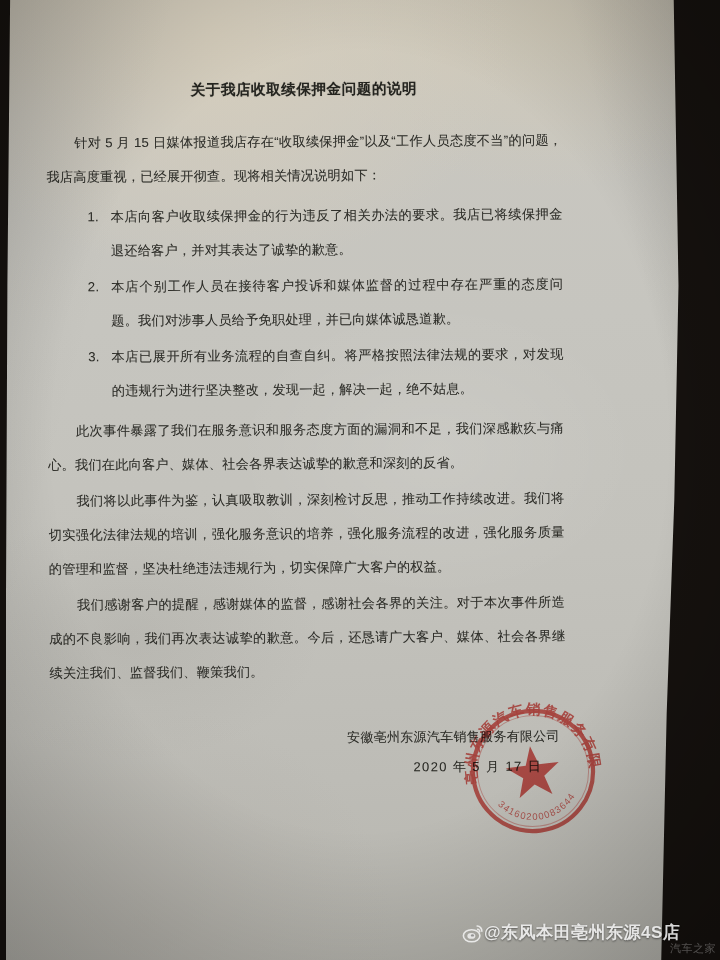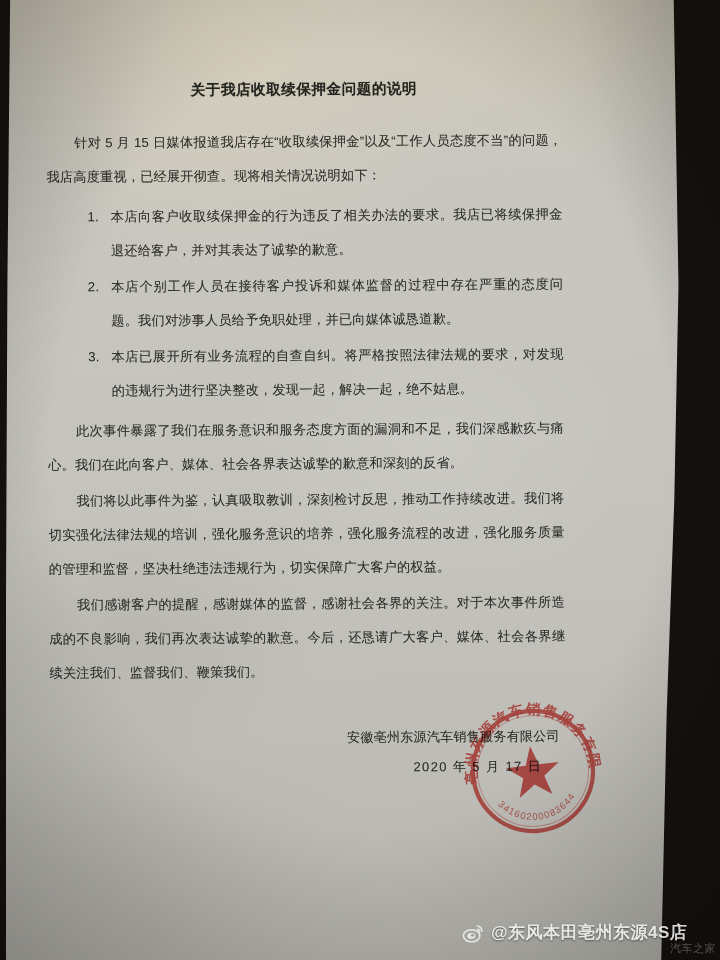--- a/index.html
+++ b/index.html
@@ -161,21 +161,20 @@
   }
   .seal svg { display: block; width: 150px; height: 150px; }
 
   
   .watermark {
     position: absolute;
     left: 462px;
     top: 921px;
     display: flex;
     align-items: center;
-    gap: 7px;
     z-index: 6;
     opacity: 0.88;
     justify-content: space-between;
   }
   .wm-logo { width: 22px; height: 22px; display: block; flex: 0 0 auto; }
   .wm-text {
     font-size: 17px;
     font-weight: bold;
     color: #f2f2f2;
     letter-spacing: 0.5px;

